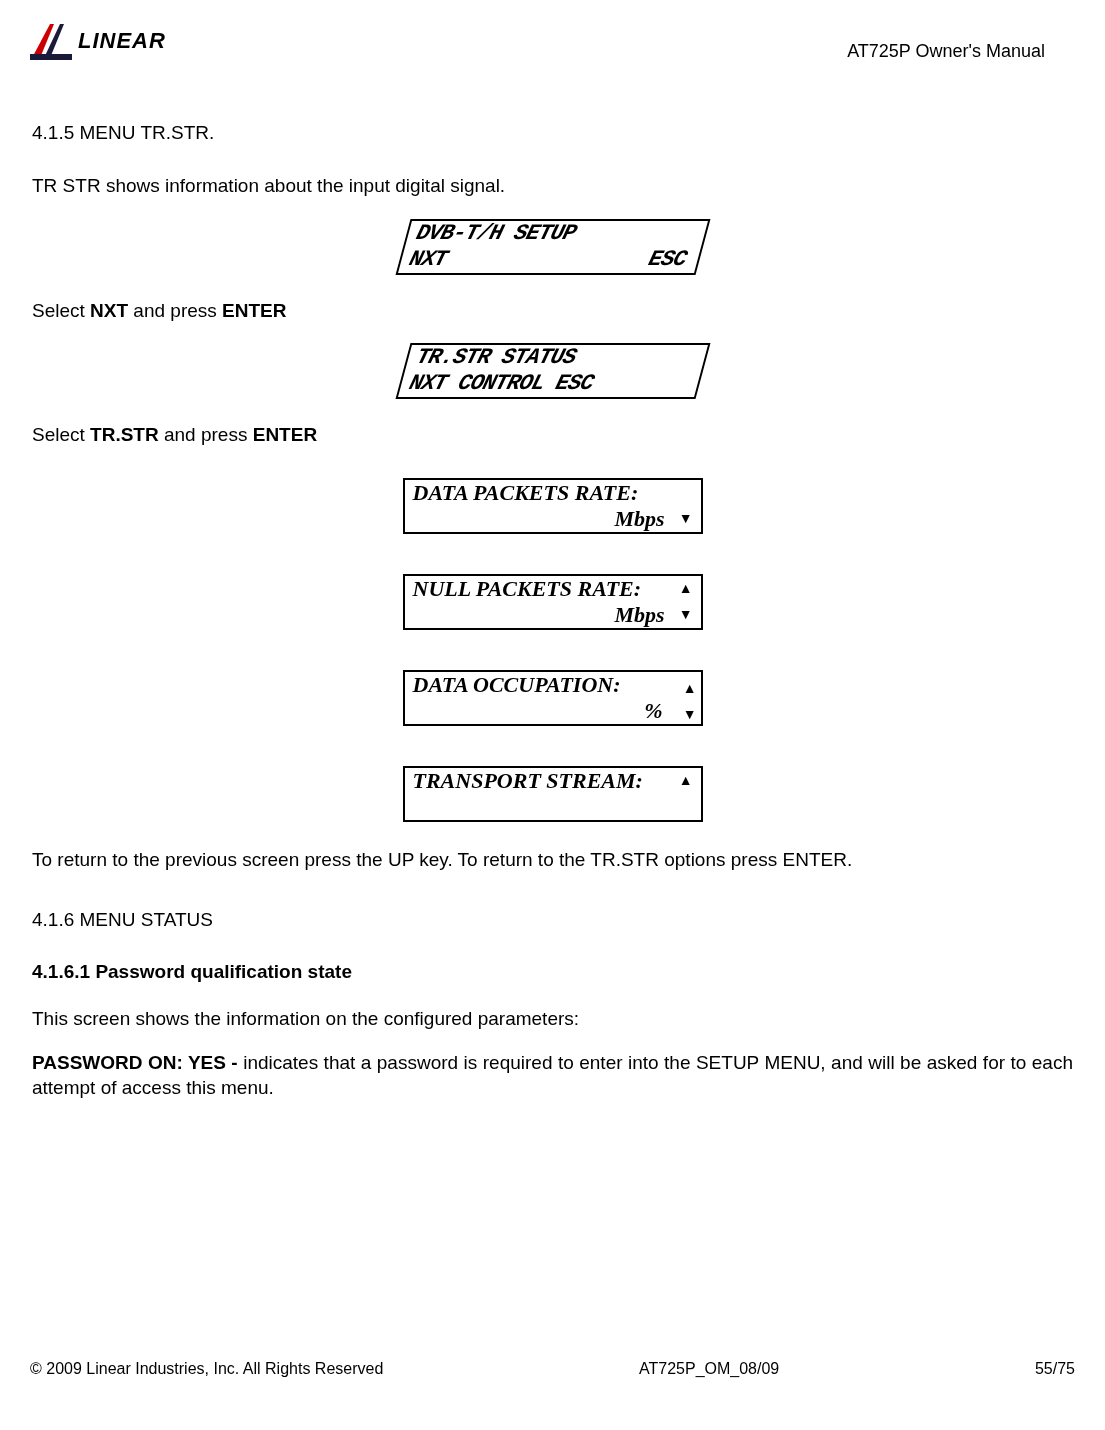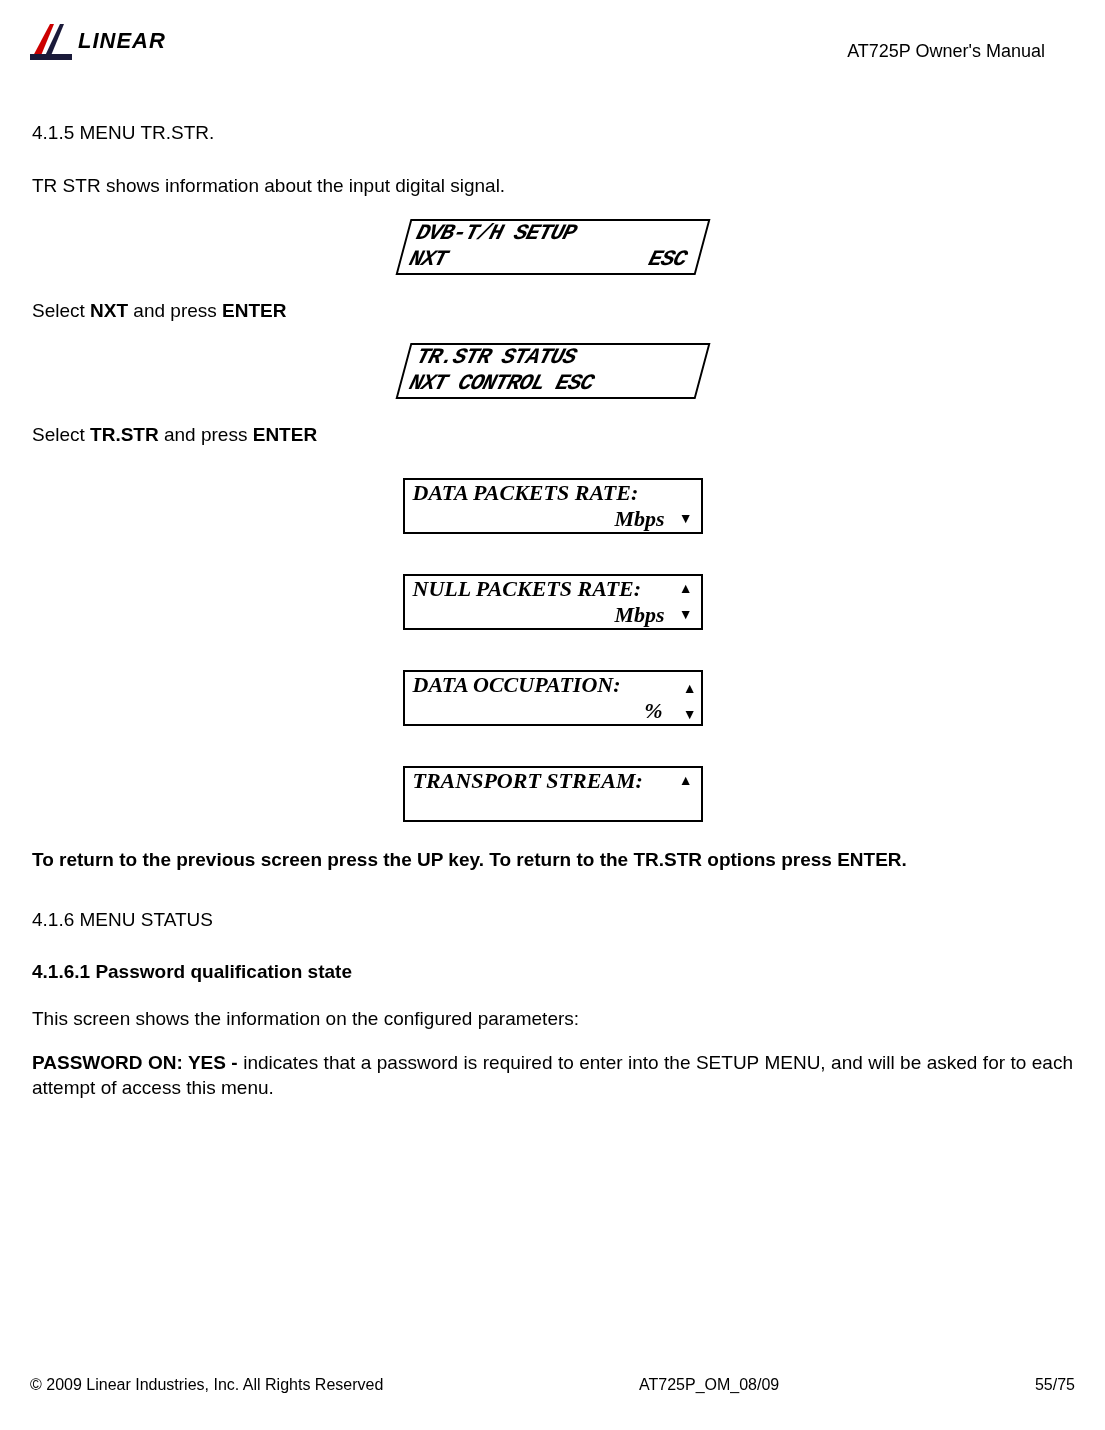--- a/index.html
+++ b/index.html
@@ -110,21 +110,21 @@
       padding: 4px 0;
     }
     .sub-heading {
       font-weight: bold;
       font-size: 19px;
       margin-top: 30px;
       margin-bottom: 24px;
     }
     .footer {
       position: absolute;
-      bottom: 36px;
+      bottom: 52px;
       left: 30px;
       right: 30px;
       display: flex;
       justify-content: space-between;
       font-size: 16px;
     }
     .logo-text {
       font-family: Arial, sans-serif;
       font-weight: bold;
       font-style: italic;
@@ -234,21 +234,21 @@
         <span>TRANSPORT STREAM:</span>
         <span class="arrow" style="margin-left:auto;">▲</span>
       </div>
       <div class="lcd-line">
           <span>&nbsp;</span>
         </div>
     </div>
 
   </div>
 
-  <p class="body-text" style="margin-top:26px;font-weight:bold;">To return to the previous screen press the UP key. To return to the TR.STR options press ENTER.</p>
+  <p class="body-text" style="margin-top:26px;">To return to the previous screen press the UP key. To return to the TR.STR options press ENTER.</p>
 
   <div class="section-heading" style="margin-top:36px;">4.1.6 MENU STATUS</div>
 
   <div class="sub-heading">4.1.6.1 Password qualification state</div>
 
   <p class="body-text">This screen shows the information on the configured parameters:</p>
 
   <p class="body-text body-text-justified">
     <span class="inline-bold">PASSWORD ON: YES - </span><span>indicates that a password is required to enter into the SETUP MENU, and will be asked for to each attempt of access this menu.</span>
   </p>

